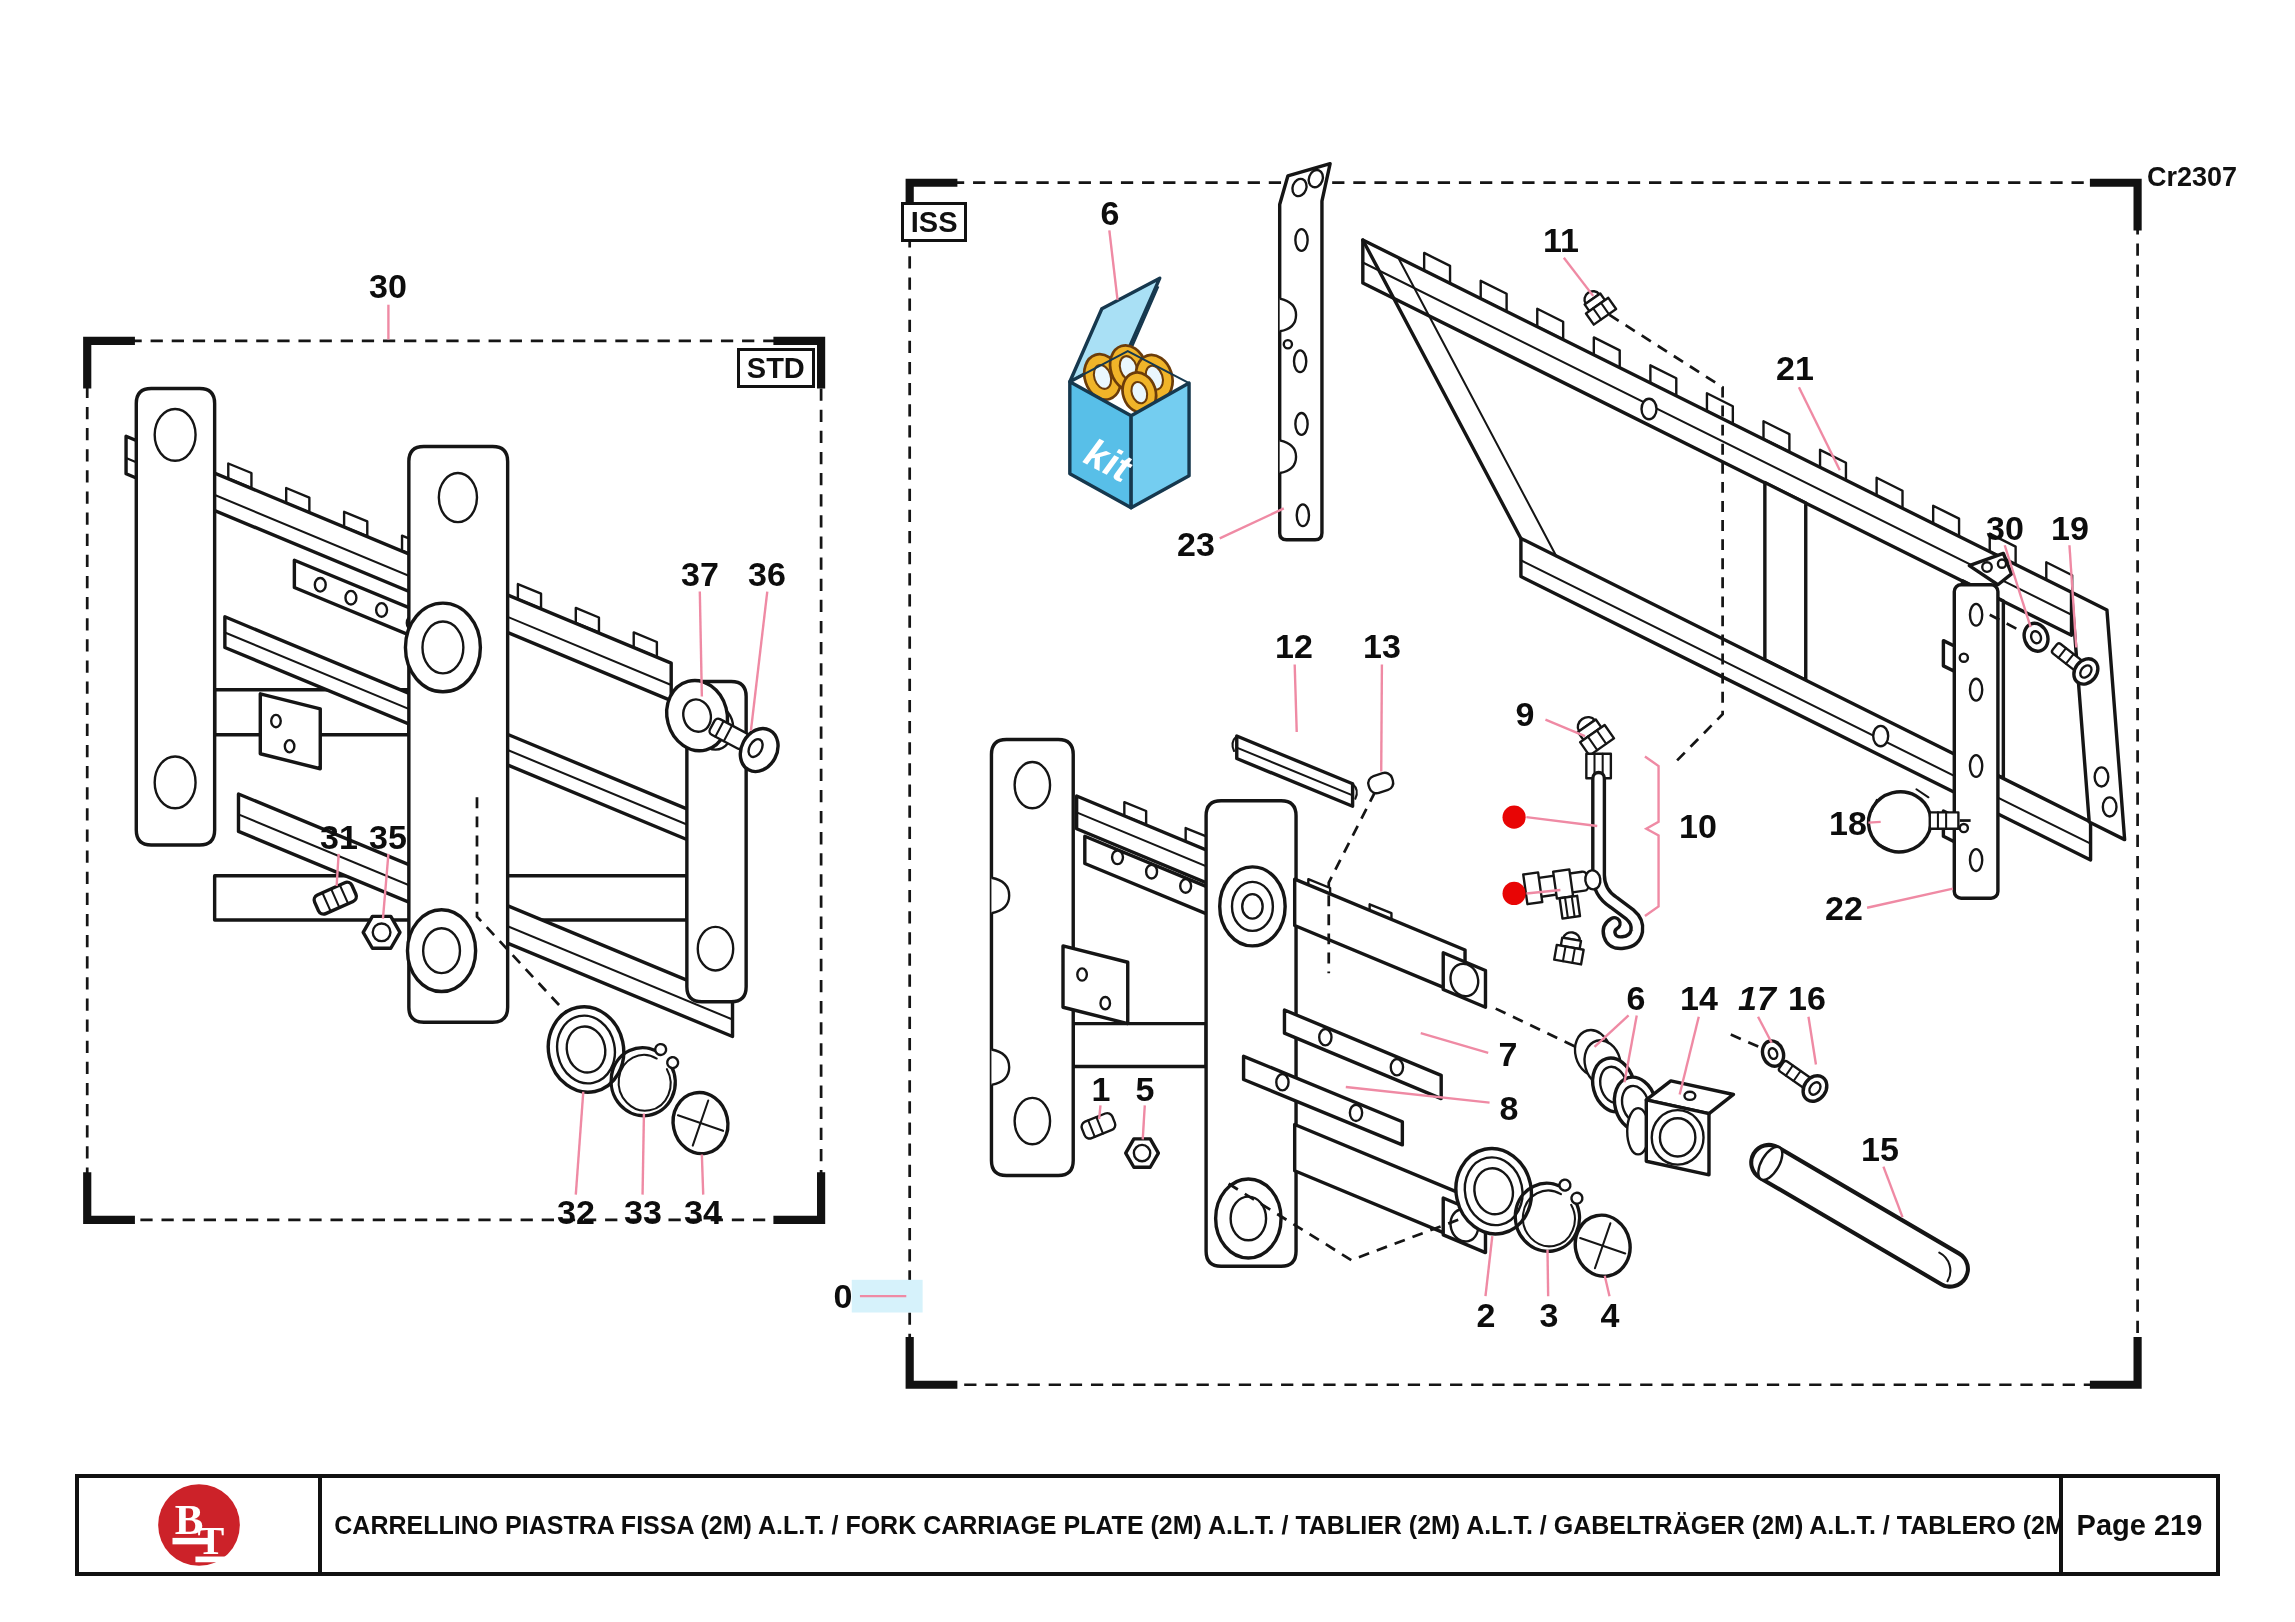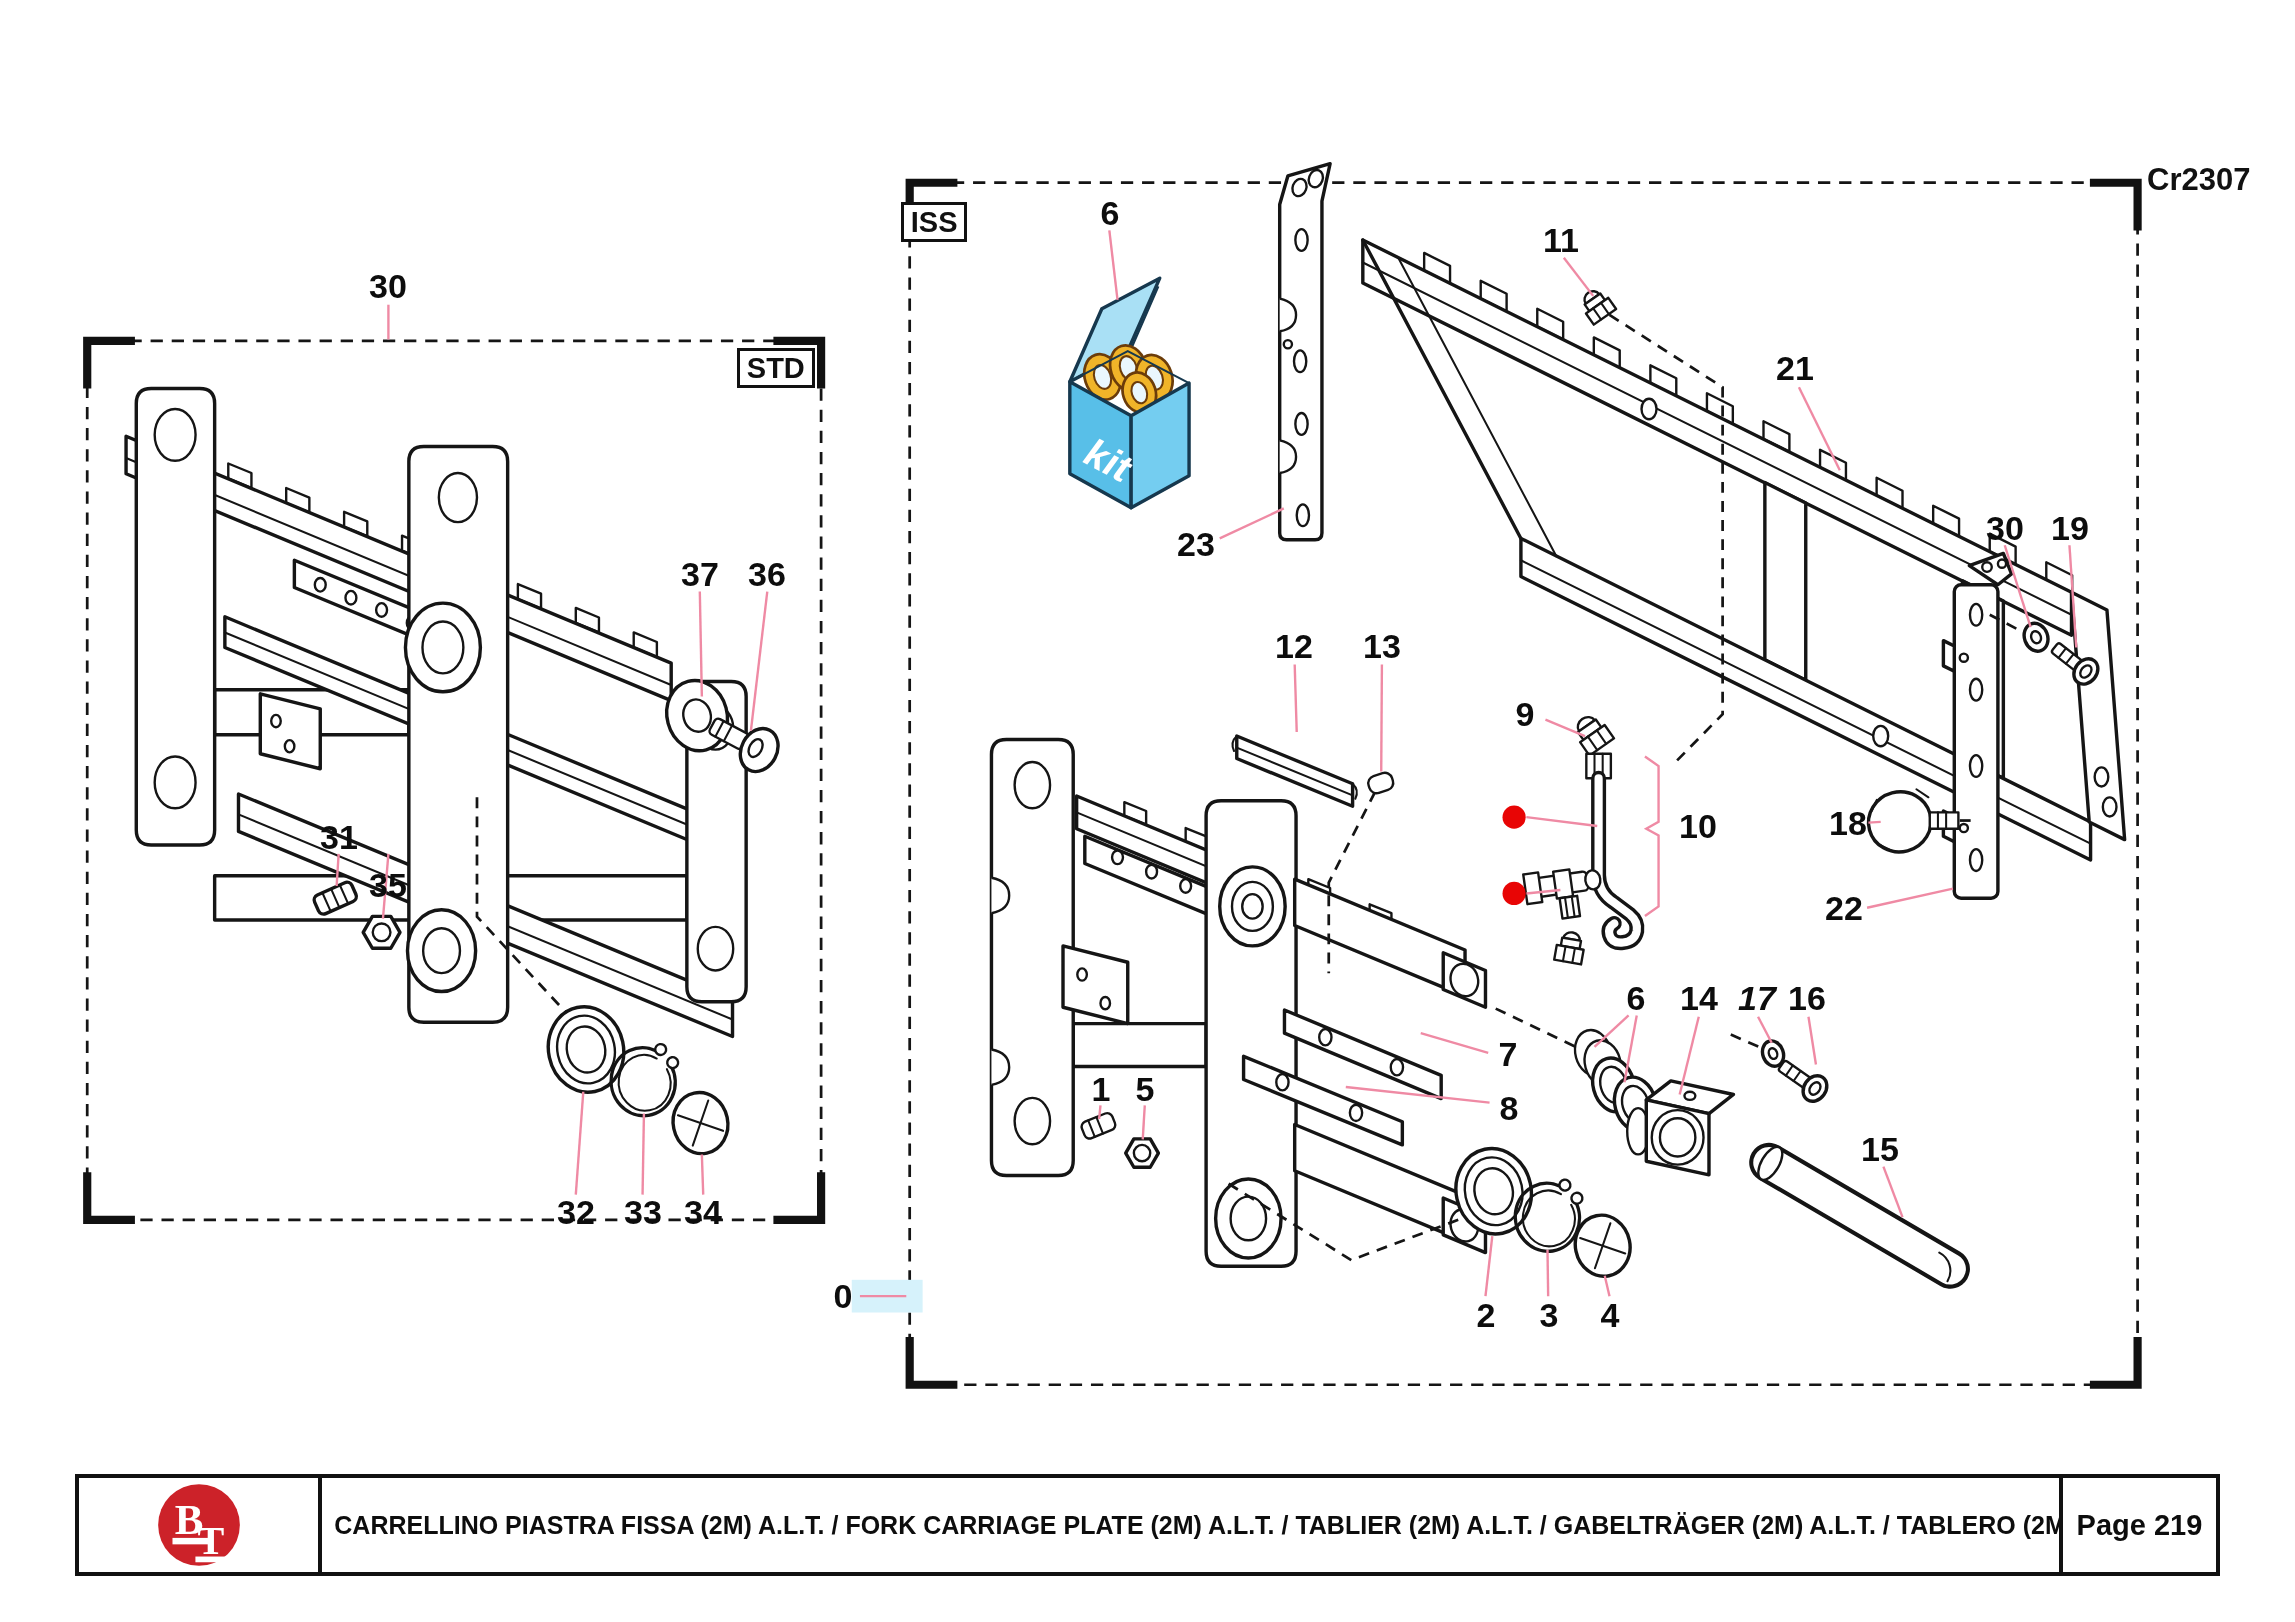--- a/index.html
+++ b/index.html
@@ -25,21 +25,21 @@
   .ring-hole{fill:#eaf7fd;stroke:#6b3c0a;stroke-width:3;}
   .tube-b{fill:none;stroke:#151515;stroke-width:22;stroke-linecap:round;stroke-linejoin:round;}
   .tube-w{fill:none;stroke:#ffffff;stroke-width:12;stroke-linecap:round;stroke-linejoin:round;}
   .rod-b{fill:none;stroke:#151515;stroke-width:58;stroke-linecap:round;}
   .rod-w{fill:none;stroke:#ffffff;stroke-width:46;stroke-linecap:round;}
   
   .callout{position:absolute;transform:translate(-50%,-50%);
            font-weight:bold;font-size:34px;color:#0d0d0d;white-space:nowrap;}
   .boxtag{position:absolute;border:3.4px solid #111;background:#fff;color:#111;
           font-weight:bold;font-size:29px;line-height:33px;padding:0.7px 6.8px;}
-  #code-label{position:absolute;left:2147px;top:162px;font-weight:bold;font-size:31px;color:#111;}
+  #code-label{position:absolute;left:2147px;top:162px;font-weight:bold;font-size:27px;color:#111;}
   
   #footer{position:absolute;left:75px;top:1474px;width:2137px;height:94px;
           border:4.1px solid #111;display:flex;background:#fff;}
   .f-logo{width:239px;display:flex;align-items:center;justify-content:center;}
   .f-caption{flex:1;border-left:4.1px solid #111;border-right:4.1px solid #111;
              display:flex;align-items:center;padding-left:12.3px;overflow:hidden;}
   .f-caption span{font-weight:bold;font-size:25px;color:#0d0d0d;white-space:nowrap;}
   .f-page{width:153px;display:flex;align-items:center;justify-content:center;}
   .f-page span{font-weight:bold;font-size:29px;color:#0d0d0d;}
   .logo{width:86px;height:86px;}
@@ -466,21 +466,21 @@
     <path class="leader" d="M2362,1902 L2355,1872"></path>
     <path class="leader" d="M1262,1902 L1330,1902"></path>
   </g>
 </svg>
 
 <div id="callout-layer">
       <div class="callout" style="left: 388px; top: 286px;">30</div>
       <div class="callout" style="left: 700px; top: 574px;">37</div>
       <div class="callout" style="left: 767px; top: 574px;">36</div>
       <div class="callout" style="left: 339px; top: 837px;">31</div>
-      <div class="callout" style="left: 388px; top: 837px; margin-top: 48px;">35</div>
+      <div class="callout" style="left: 388px; top: 837px;">35</div>
       <div class="callout" style="left: 576px; top: 1212px;">32</div>
       <div class="callout" style="left: 643px; top: 1212px;">33</div>
       <div class="callout" style="left: 703px; top: 1212px;">34</div>
       <div class="callout" style="left: 1110px; top: 213px;">6</div>
       <div class="callout" style="left: 1196px; top: 544px; text-align: center;">23</div>
       <div class="callout" style="left: 1561px; top: 240px;">11</div>
       <div class="callout" style="left: 1795px; top: 368px;">21</div>
       <div class="callout" style="left: 2005px; top: 528px;">30</div>
       <div class="callout" style="left: 2070px; top: 528px;">19</div>
       <div class="callout" style="left: 1294px; top: 646px;">12</div>

